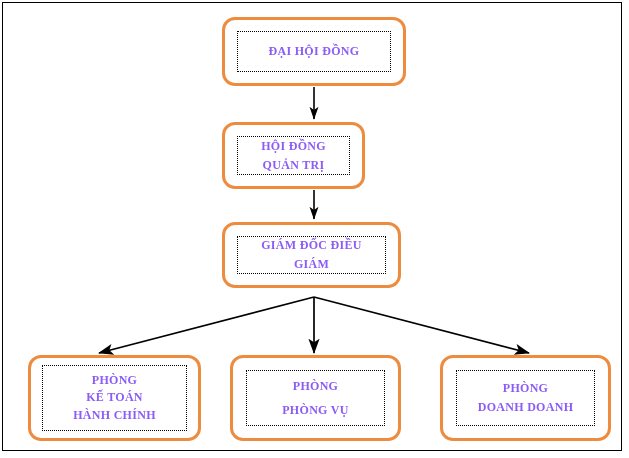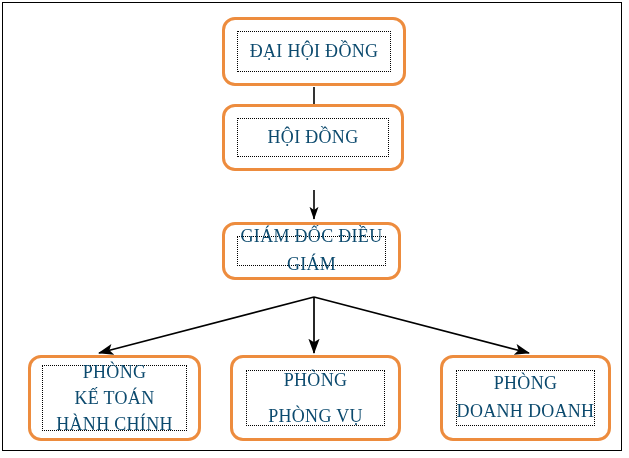--- a/index.html
+++ b/index.html
@@ -57,32 +57,32 @@
     height: calc(100% - 22px);
     border: 1.5px dotted #000000;
     display: flex;
     flex-direction: column;
     align-items: center;
     justify-content: center;
     text-align: center;
   }
   .node-line {
     display: block;
-    color: #0c4a6e;
-    font-weight: normal;
-    font-size: 18px;
+    color: #8b5cf6;
+    font-weight: bold;
+    font-size: 12px;
     letter-spacing: 0.3px;
     line-height: 1.55;
     white-space: nowrap;
   }
 
   
   #node-shareholders { left: 222px; top: 17px;  width: 184px; height: 69px; }
-  #node-board        { left: 222px; top: 104px; width: 182px; height: 67px; }
-  #node-ceo          { left: 222px; top: 222px; width: 179px; height: 58px; }
+  #node-board        { left: 222px; top: 122px; width: 143px; height: 67px; }
+  #node-ceo          { left: 222px; top: 222px; width: 179px; height: 66px; }
 
   #node-admin   { left: 28px;  top: 355px; width: 173px; height: 86px; }
   #node-ops     { left: 230px; top: 355px; width: 171px; height: 86px; }
   #node-sales   { left: 440px; top: 355px; width: 171px; height: 86px; }
 
   
   #node-admin .node-inner {
     width: calc(100% - 22px);
     height: calc(100% - 14px);
   }
@@ -125,20 +125,21 @@
 
   <div class="node" id="node-shareholders">
     <div class="node-inner">
       <span class="node-line">ĐẠI HỘI ĐỒNG</span>
     </div>
   </div>
 
   <div class="node" id="node-board">
     <div class="node-inner">
       <span class="node-line">HỘI ĐỒNG</span>
+      <span class="node-line">QUẢN TRỊ</span>
     </div>
   </div>
 
   <div class="node" id="node-ceo">
     <div class="node-inner">
       <span class="node-line">GIÁM ĐỐC ĐIỀU</span>
       <span class="node-line">GIÁM</span>
     </div>
   </div>
 

